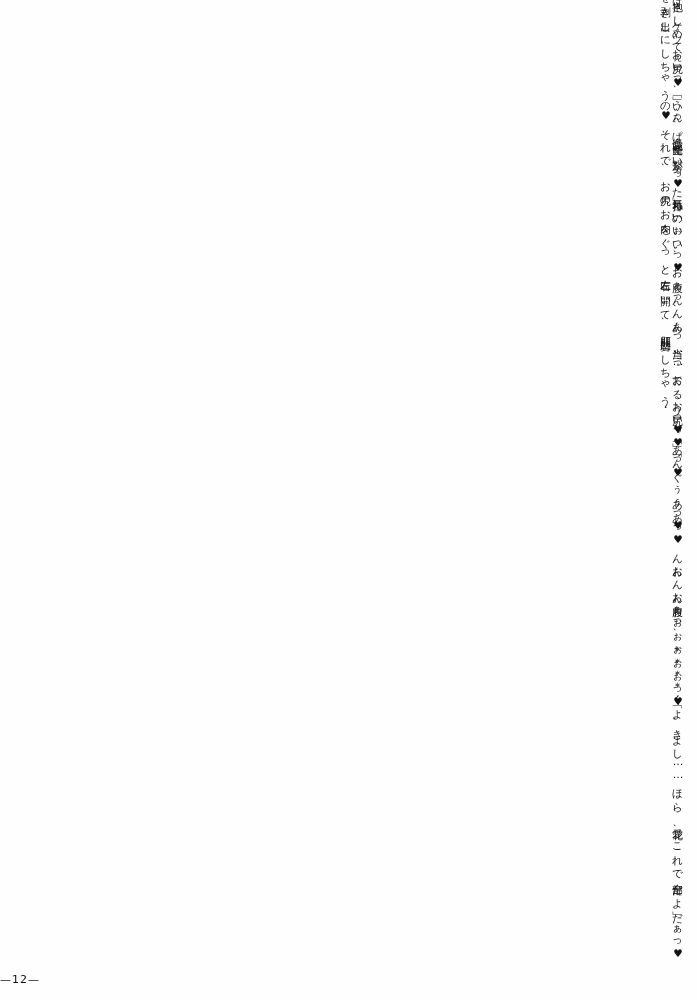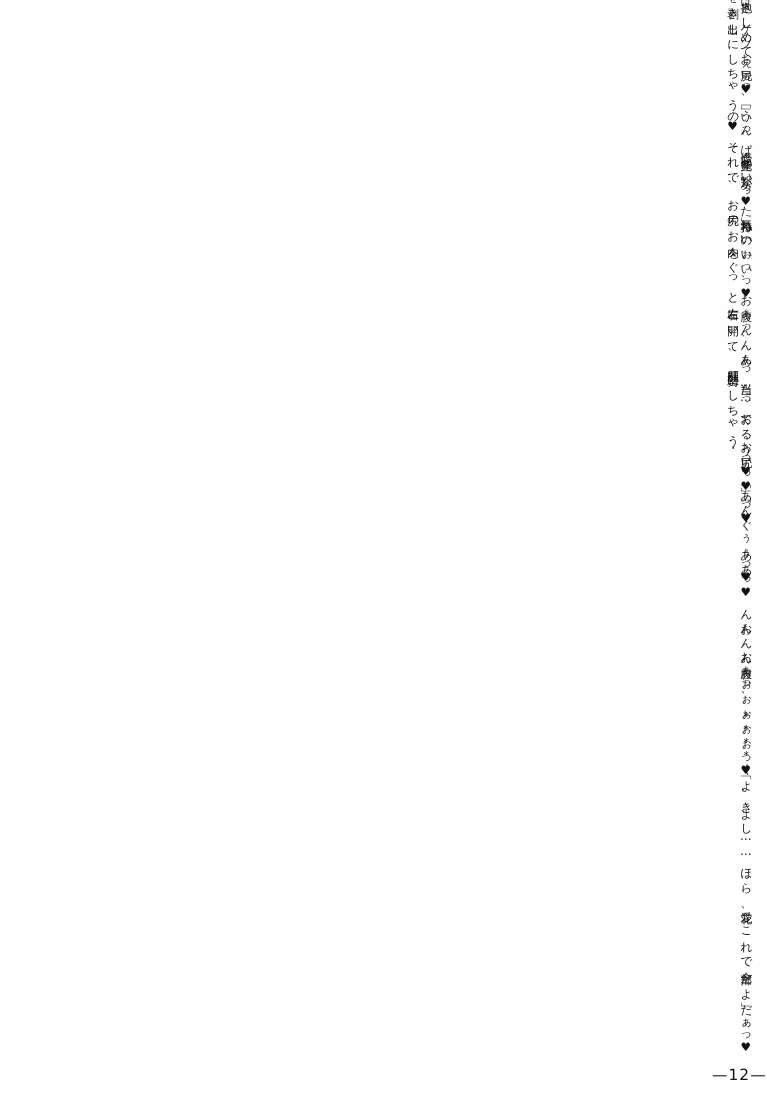--- a/index.html
+++ b/index.html
@@ -68,22 +68,22 @@
     height: 300px;
   }
   #block-bottom2 .vcol { width: 17.6px; }
 
   
   #footer {
     position: absolute;
     bottom: 14px;
     left: 0;
     right: 0;
-    text-align: right;
-    font-size: 14px;
+    text-align: left;
+    font-size: 11px;
     letter-spacing: 1px;
     color: #111;
     font-family: "DejaVu Sans", "Liberation Sans", sans-serif;
   }
 </style>
 </head>
 <body>
 
 <div class="page">
 

